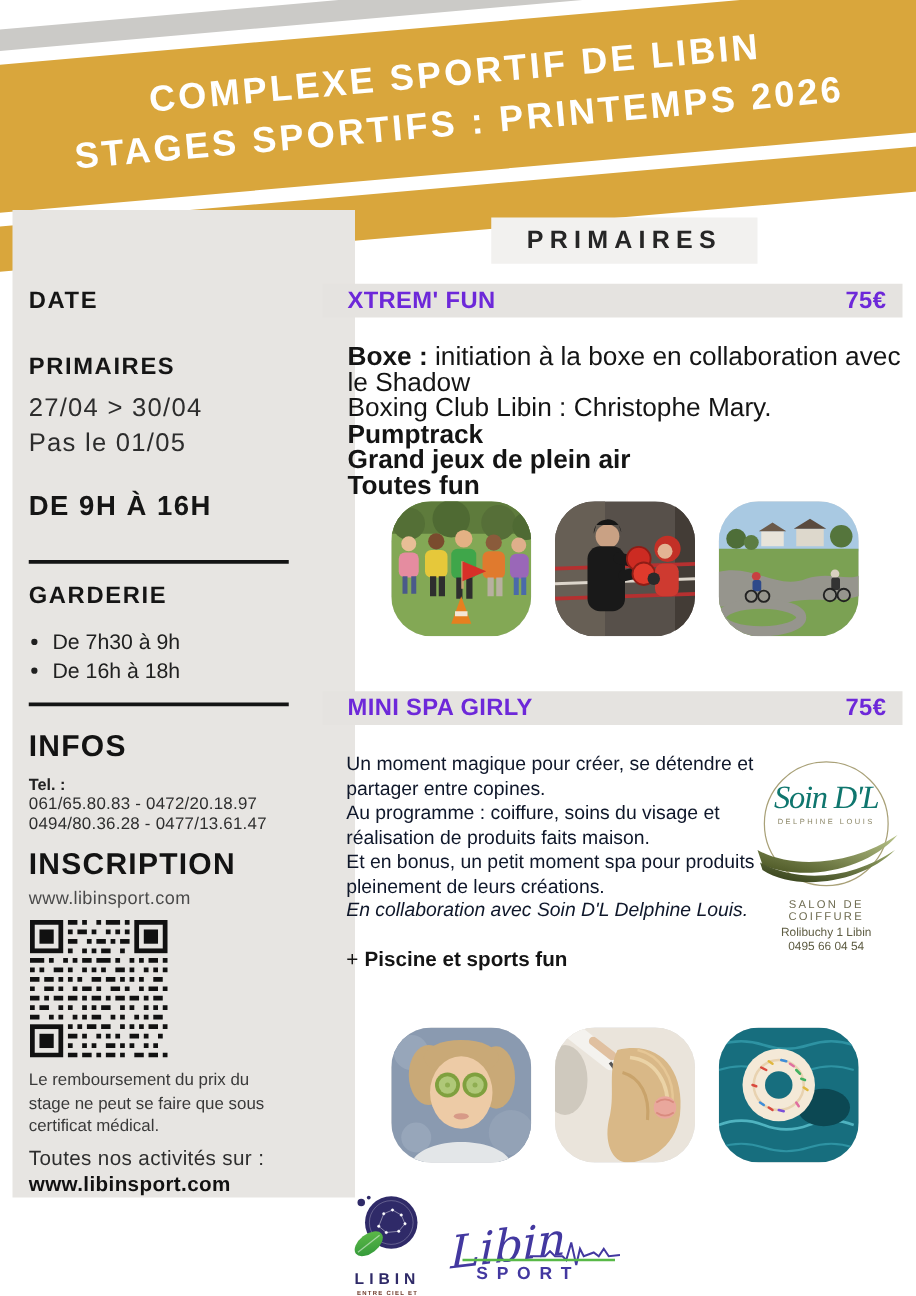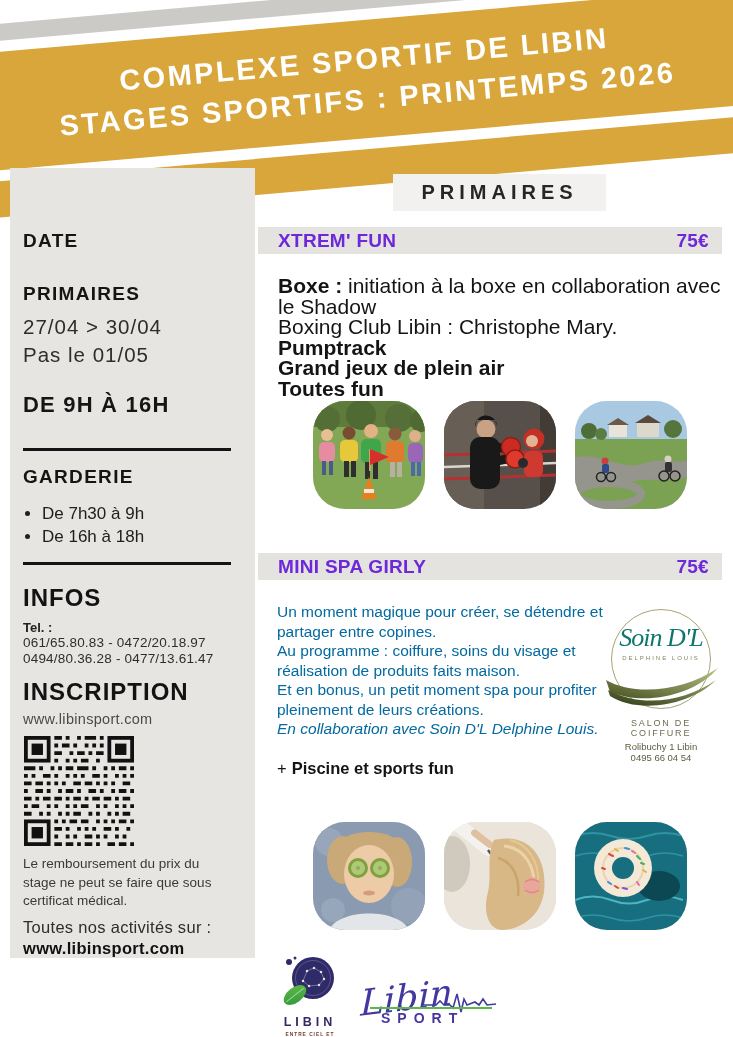--- a/index.html
+++ b/index.html
@@ -9,21 +9,21 @@
   
   .banner{position:absolute;left:-40px;top:-8px;width:813px;transform:rotate(-5deg);z-index:1;}
   .b-gray{height:17px;background:#cbcac7;}
   .b-gap{height:11px;}
   .b-gold{height:118px;background:#d9a63c;display:flex;flex-direction:column;justify-content:center;
           align-items:center;gap:7px;}
   .b-line{color:#ffffff;font-weight:bold;font-size:29px;letter-spacing:2.5px;white-space:nowrap;}
   .b-strip{height:36px;background:#d9a63c;}
 
   
-  .sidebar{position:absolute;left:10px;top:168px;width:245px;height:790px;background:#e7e5e2;
+  .sidebar{position:absolute;left:10px;top:168px;width:274px;height:790px;background:#e7e5e2;
            z-index:2;box-sizing:border-box;padding:62px 14px 0 13px;}
   .sb-h1{font-size:19px;font-weight:bold;letter-spacing:1.3px;color:#151515;}
   .sb-dates{font-size:20.5px;color:#2d2d2d;letter-spacing:1px;line-height:28px;}
   .sb-hours{font-size:22px;font-weight:bold;letter-spacing:1.2px;margin-top:23px;color:#151515;}
   .sb-rule{height:3px;background:#141414;width:208px;}
   .sb-list{margin:15px 0 0 0;padding:0 0 0 19px;font-size:17px;line-height:22.5px;color:#202020;}
   .sb-h2{font-size:24px;font-weight:bold;letter-spacing:1px;color:#131313;}
   .sb-tel-label{font-size:13px;font-weight:bold;margin-top:8px;color:#222;}
   .sb-tel{font-size:13.5px;line-height:16px;color:#2e2e2e;letter-spacing:0.2px;}
   .sb-url{font-size:14.5px;color:#4a4a4a;margin-top:5px;letter-spacing:0.3px;}
@@ -40,21 +40,21 @@
              display:flex;align-items:center;justify-content:space-between;
              padding:0 13px 0 20px;box-sizing:border-box;}
   .prog-band .t,.prog-band .p{font-size:19px;font-weight:bold;color:#6d28d9;letter-spacing:0.3px;}
   .band-xtrem{top:227px;}
   .band-minispa{top:553px;}
 
   .desc1{position:absolute;left:278px;top:276px;width:452px;font-size:21px;line-height:20.5px;
          color:#141414;z-index:2;}
   .desc1 .bold{font-weight:bold;}
   .desc2{position:absolute;left:277px;top:602px;width:340px;font-size:15.5px;line-height:19.5px;
-         color:#0369a1;z-index:2;}
+         color:#0f172a;z-index:2;}
   .desc2 .italic{font-style:italic;}
   .plus-line{position:absolute;left:277px;top:759px;font-size:16.5px;color:#141414;z-index:2;}
   .plus-line b{margin-left:5px;}
 
   .photo-row{position:absolute;left:313px;display:flex;gap:19px;z-index:2;}
   .row1{top:401px;}
   .row2{top:822px;}
   .photo{width:112px;height:108px;border-radius:32px;overflow:hidden;background:#ddd;flex:none;}
   .photo svg{display:block;}
 
@@ -264,21 +264,21 @@
 
   <div class="prog-band band-minispa">
     <span class="t">MINI SPA GIRLY</span>
     <span class="p">75€</span>
   </div>
   <div class="desc2">
     <div>Un moment magique pour créer, se détendre et</div>
     <div>partager entre copines.</div>
     <div>Au programme : coiffure, soins du visage et</div>
     <div>réalisation de produits faits maison.</div>
-    <div>Et en bonus, un petit moment spa pour profiter</div>
+    <div>Et en bonus, un petit moment spa pour produits</div>
     <div>pleinement de leurs créations.</div>
     <div class="italic">En collaboration avec Soin D'L Delphine Louis.</div>
   </div>
   <div class="plus-line">
     <span>+</span><b>Piscine et sports fun</b>
   </div>
 
   <div class="partner">
     <div class="p-circle">
       <div class="p-script">Soin D'L</div>

